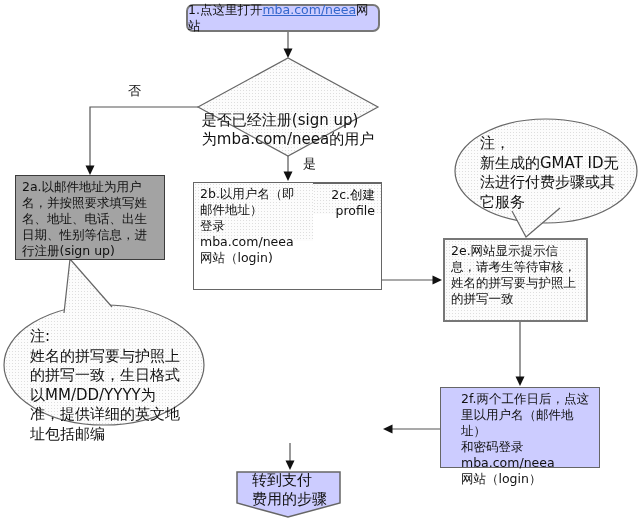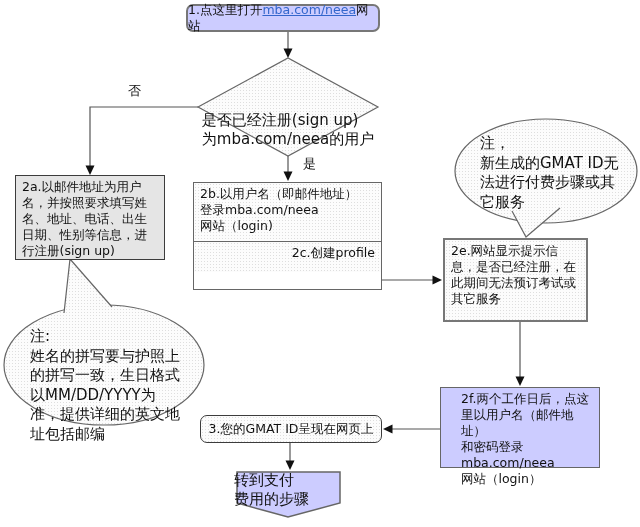--- a/index.html
+++ b/index.html
@@ -10,21 +10,21 @@
   .bordered{border:2px solid #777;}
   .darkborder{border:1.5px solid #3c3c3c;}
   .lav{background:#ccccff;}
   .dither{background-color:#fcfcfc;
           background-image:radial-gradient(#dedede 0.8px,transparent 0.9px);
           background-size:3px 3px;}
   .pad{padding:3px 6px;}
   .prewrap{white-space:pre-line;}
   .center{display:flex;align-items:center;justify-content:center;border-radius:7px;}
   .freetext{position:absolute;font-size:15px;line-height:1.3;}
-  .rows{display:flex;flex-direction:column;}
+  .rows{display:flex;flex-direction:row;}
   .row2{border-top:1.5px solid #666;}
   a.lnk{color:#3366cc;text-decoration:underline;cursor:pointer;}
   .labeltxt{position:absolute;font-size:13px;font-weight:400;}
 </style>
 </head>
 <body>
 
 <div class="stage">
 
   <svg width="640" height="527" viewBox="0 0 640 527">
@@ -75,42 +75,41 @@
   <div class="box lav bordered center" style="left:186px;top:4px;width:194px;height:28px;">
     <span><span>1.点这里打开</span><a class="lnk">mba.com/neea</a><span>网站</span></span>
   </div>
 
   <div class="freetext prewrap center" style="left:198px;top:109px;width:180px;height:42px;">是否已经注册(sign up)
 为mba.com/neea的用户</div>
 
   <div class="labeltxt" style="left:128px;top:82px;">否</div>
   <div class="labeltxt" style="left:303px;top:155px;">是</div>
 
-  <div class="box darkborder pad" style="left:15px;top:175px;width:150px;height:85px;background:#e5e5e5;">
+  <div class="box darkborder pad" style="left:15px;top:175px;width:150px;height:85px;background:#a3a3a3;">
     <span>2a.以邮件地址为用户名，并按照要求填写姓名、地址、电话、出生日期、性别等信息，进行注册(sign up)</span>
   </div>
 
   <div class="box rows" style="left:193px;top:182px;width:189px;height:108px;border:1.5px solid #666;">
     <div class="dither pad prewrap" style="height:52px;">2b.以用户名（即邮件地址）
 登录mba.com/neea
 网站（login)</div>
     <div class="dither pad row2" style="height:24px;text-align:right;">2c.创建profile</div>
   </div>
 
   <div class="freetext prewrap" style="left:480px;top:134px;width:142px;">注，
 新生成的GMAT ID无法进行付费步骤或其它服务</div>
 
-  <div class="box dither pad" style="left:443px;top:238px;width:145px;height:84px;border:2px solid #777;">2e.网站显示提示信息，是否已经注册，在此期间无法预订考试或其它服务</div>
+  <div class="box dither pad" style="left:443px;top:238px;width:145px;height:84px;border:2px solid #777;">2e.网站显示提示信息，请考生等待审核，姓名的拼写要与护照上的拼写一致</div>
 
   <div class="freetext prewrap" style="left:30px;top:327px;width:154px;">注:
 姓名的拼写要与护照上的拼写一致，生日格式以MM/DD/YYYY为准，提供详细的英文地址包括邮编</div>
 
   <div class="box lav pad prewrap" style="left:440px;top:387px;width:160px;height:81px;border:1.5px solid #666;padding-left:20px;">2f.两个工作日后，点这
 里以用户名（邮件地址）
 和密码登录mba.com/neea
 网站（login）</div>
 
-  <div class="box darkborder center dither" style="left:200px;top:415px;width:182px;height:28px;">3.您的GMAT ID呈现在网页上</div>
 
-  <div class="freetext prewrap center" style="left:220px;top:475px;width:103px;height:30px;">转到支付
+  <div class="freetext prewrap center" style="left:238px;top:475px;width:103px;height:30px;">转到支付
 费用的步骤</div>
 
 </div>
 
 </body></html>

